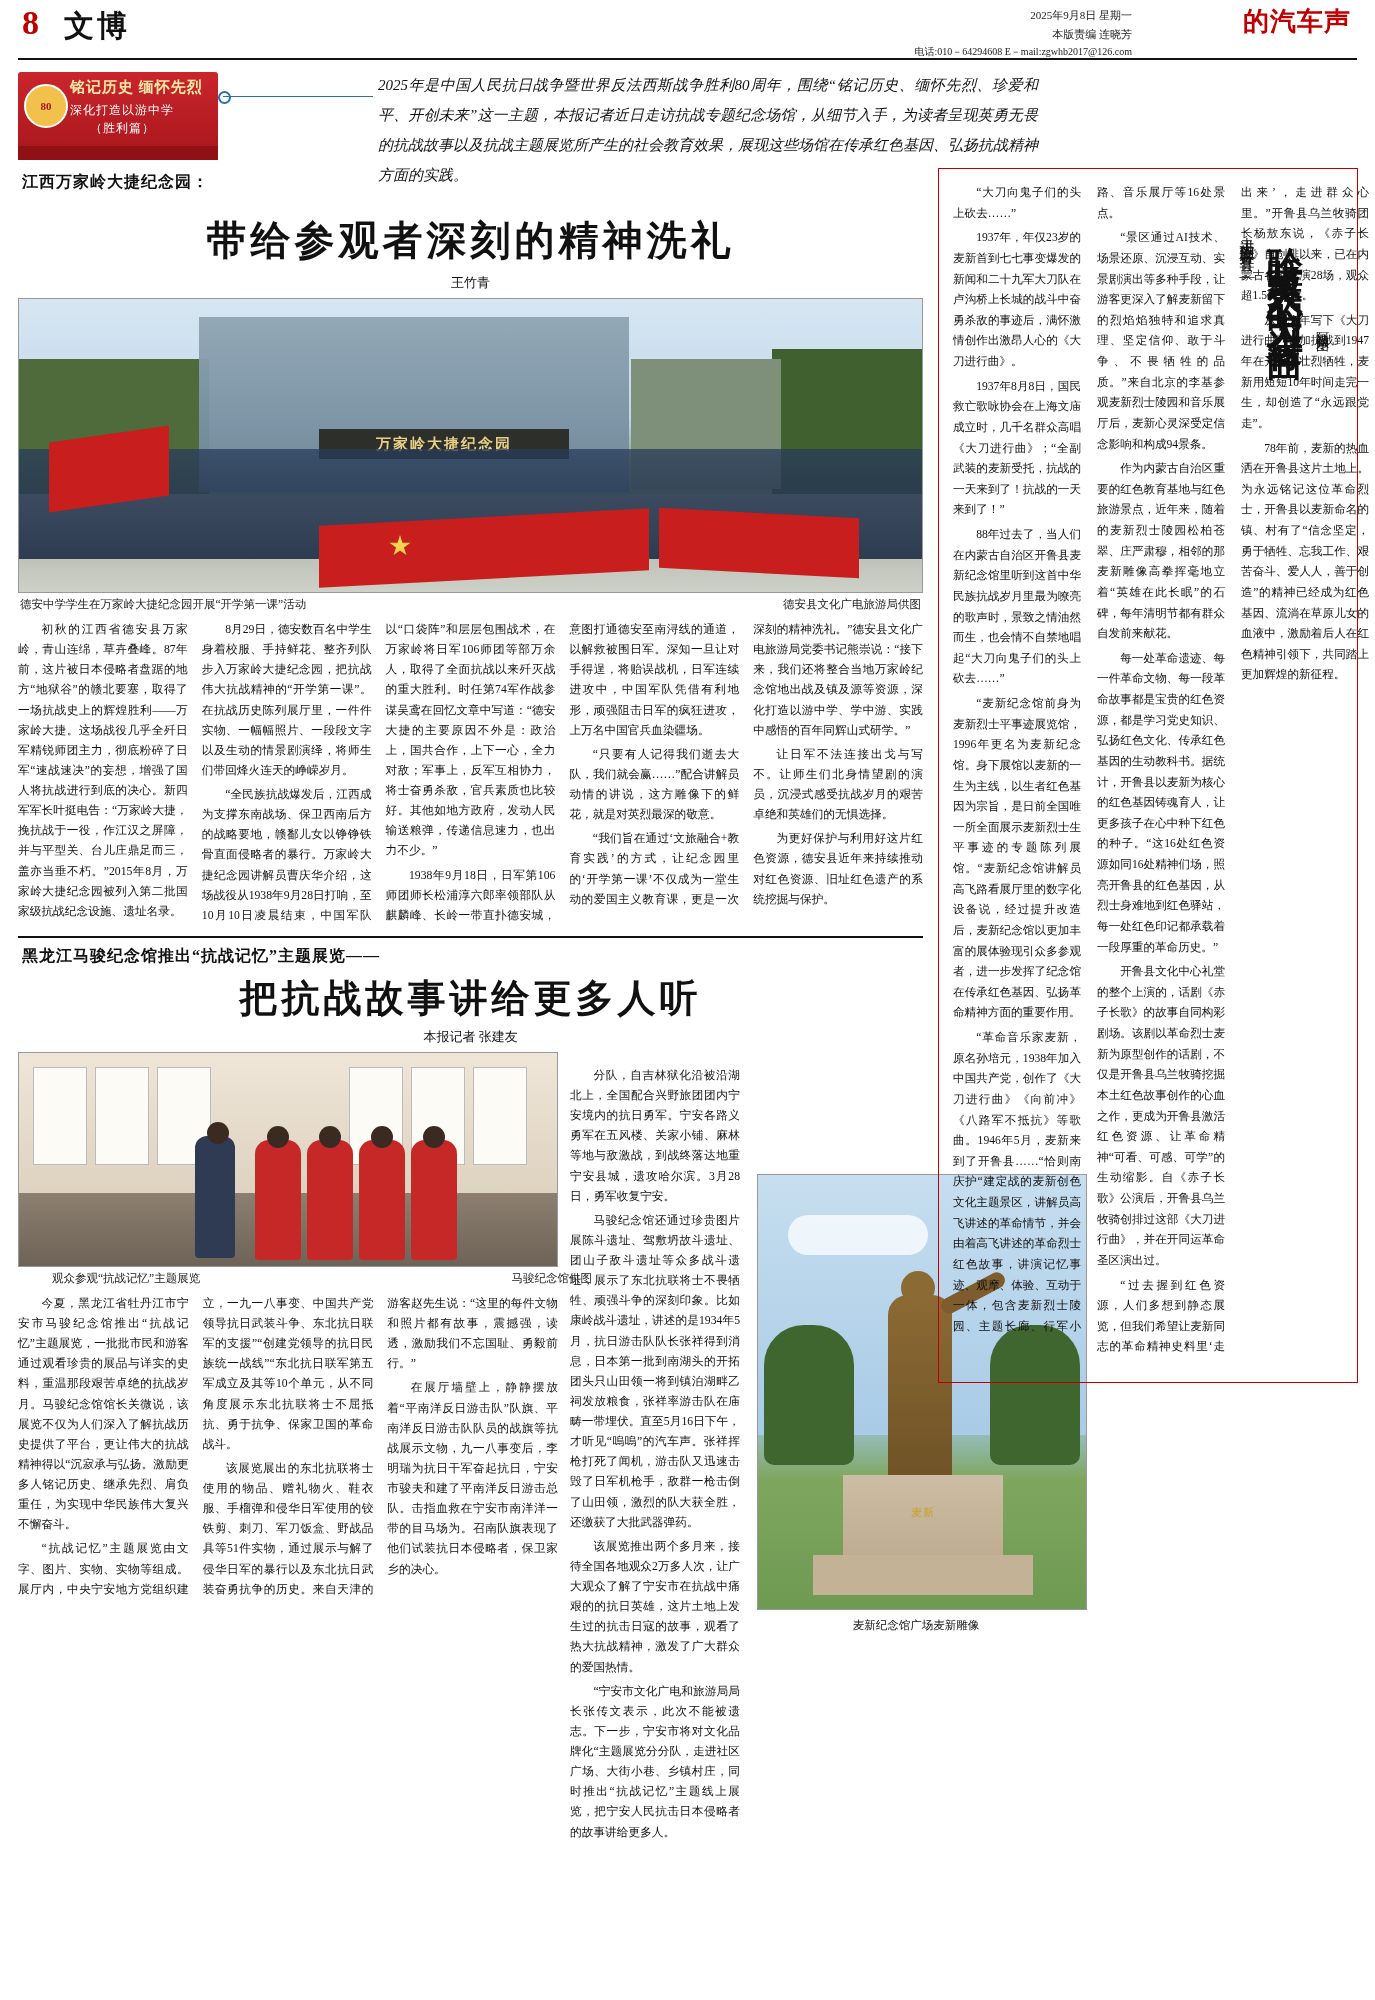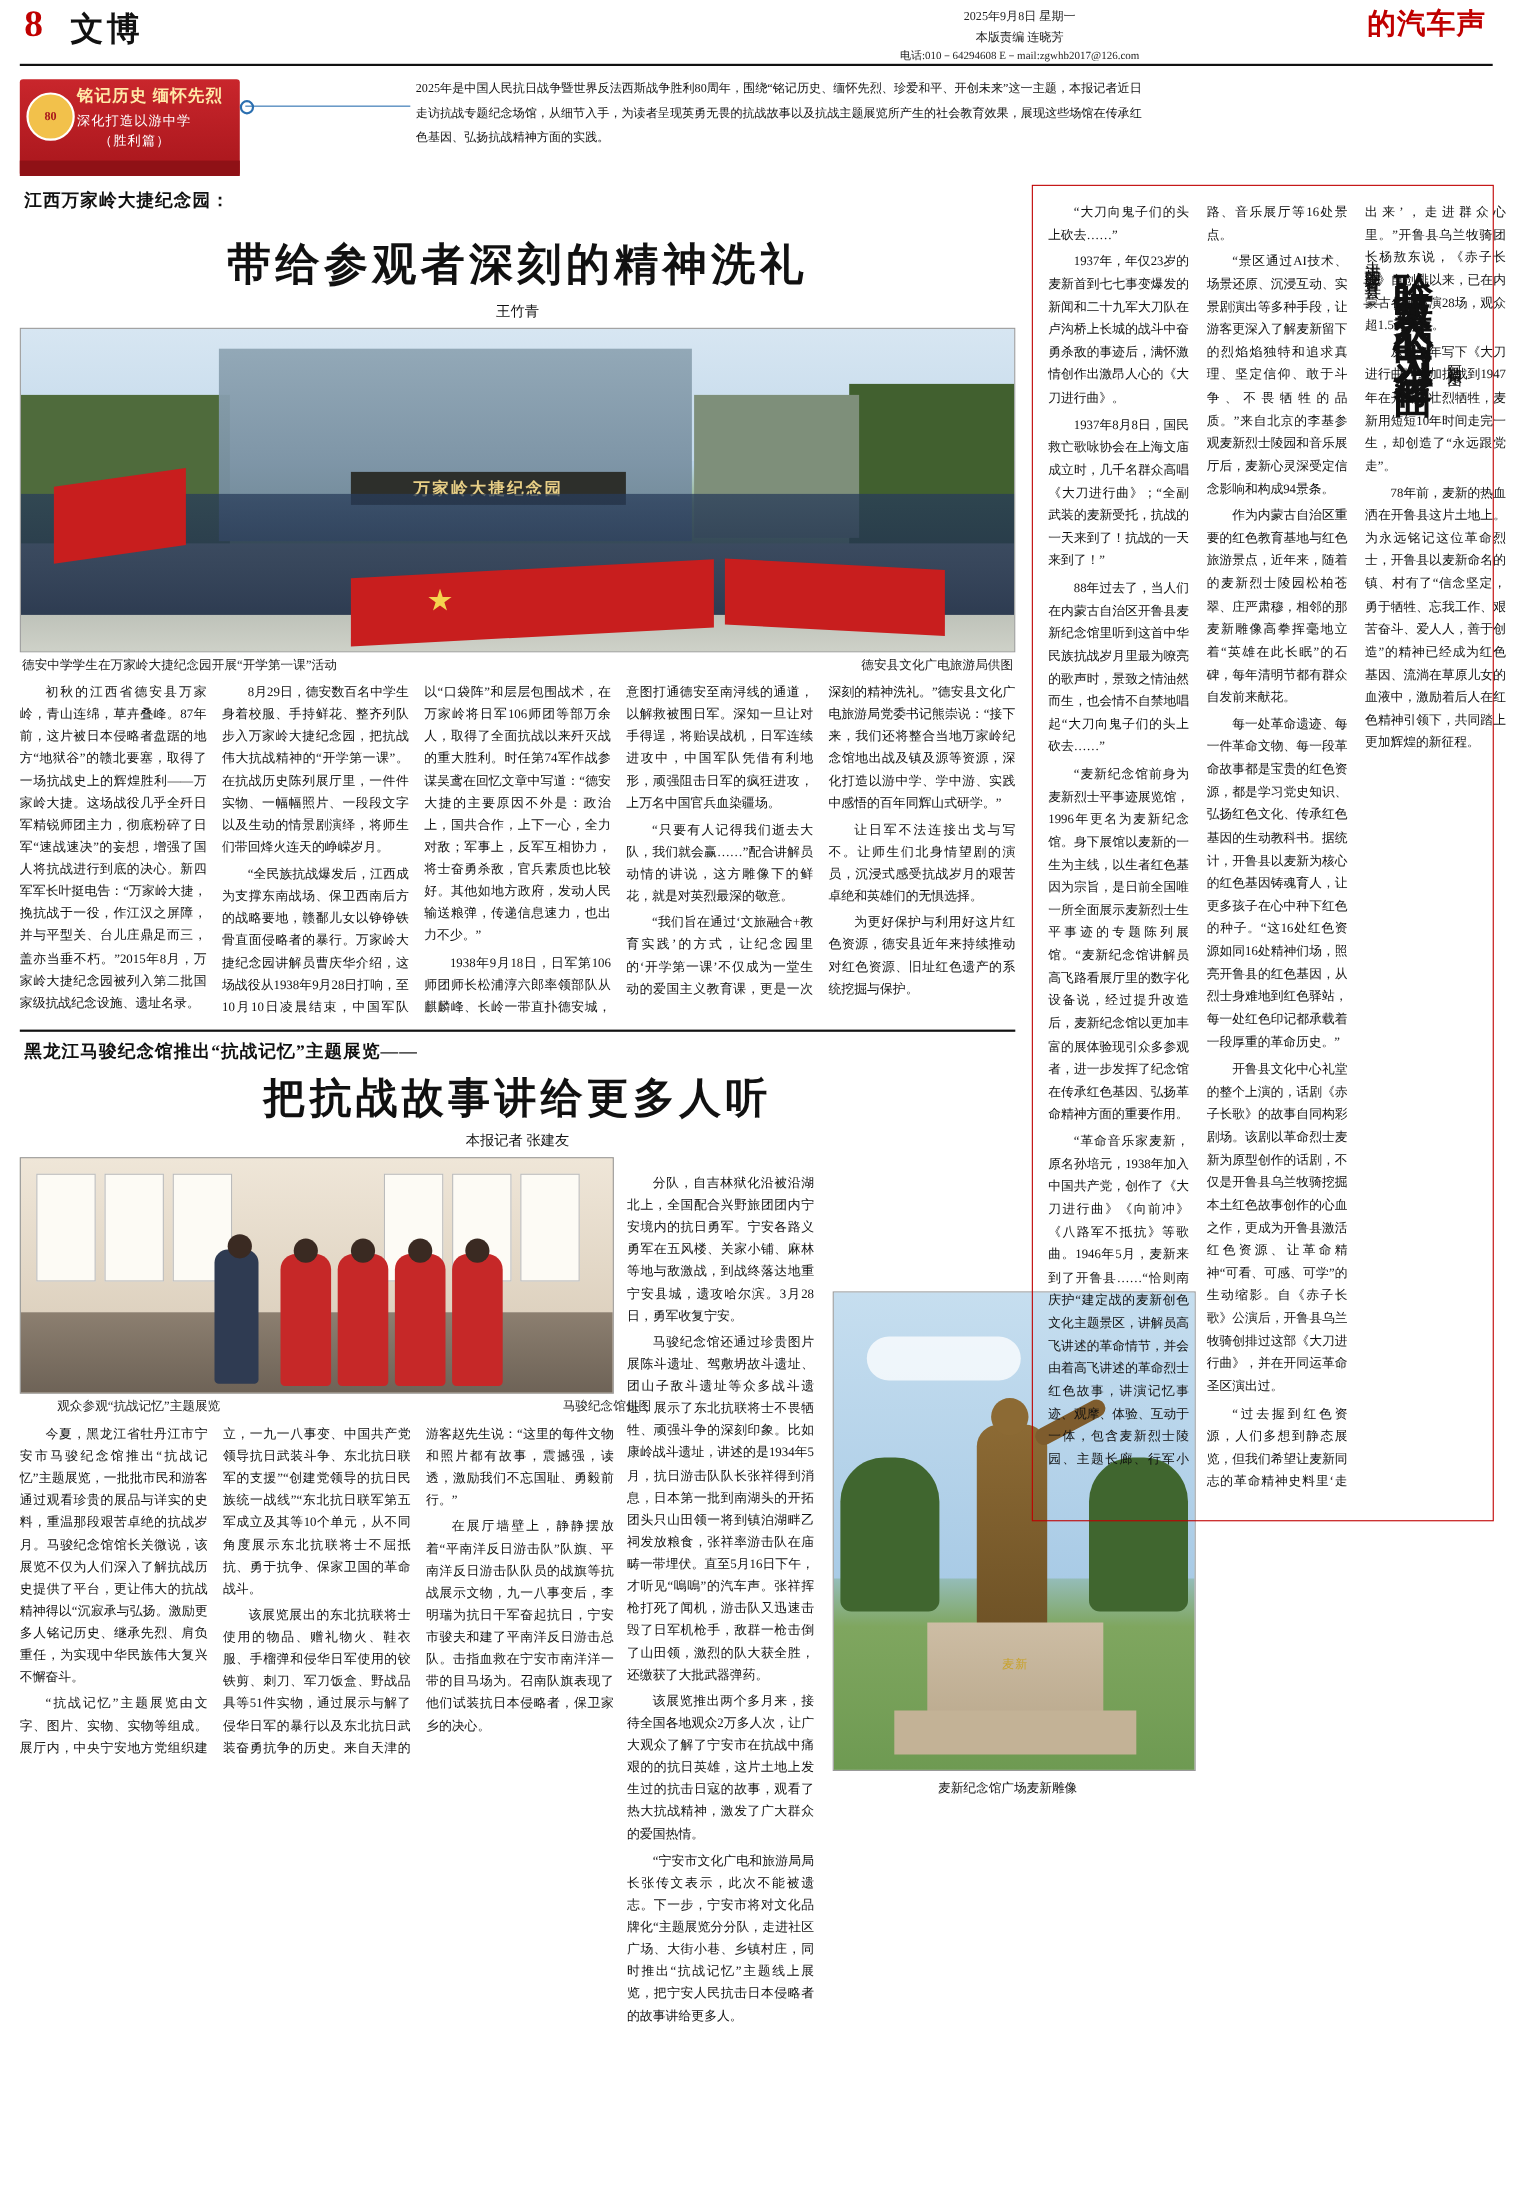--- a/index.html
+++ b/index.html
@@ -10,39 +10,39 @@
     color:#111;
     position:relative;
     overflow:hidden;
   }
   .page{position:relative;width:1375px;height:2000px;box-sizing:border-box;padding:0 18px;}
 
   
   .masthead{position:relative;height:58px;border-bottom:2px solid #111;}
   .page-num{position:absolute;left:4px;top:4px;font-size:34px;font-weight:bold;color:#c00000;font-family:"Liberation Serif",serif;}
   .section-name{position:absolute;left:46px;top:6px;font-size:30px;font-weight:bold;letter-spacing:3px;}
-  .mast-center{position:absolute;left:744px;top:6px;width:330px;text-align:center;font-size:11px;line-height:1.7;color:#222;}
+  .mast-center{position:absolute;left:784px;top:6px;width:330px;text-align:right;font-size:11px;line-height:1.7;color:#222;}
   .mast-center .line2{font-size:10px;}
   .mast-title{position:absolute;right:6px;top:4px;font-size:26px;font-weight:bold;color:#c00000;letter-spacing:1px;}
 
   
   .bannerrow{position:relative;height:96px;margin-top:8px;}
   .logo-badge{position:absolute;left:0;top:4px;width:200px;height:88px;
     background:linear-gradient(180deg,#c9262c 0%,#a8161c 100%);
     border-radius:3px;color:#ffe9a8;}
   .logo-badge .l1{position:absolute;left:52px;top:6px;font-size:15px;font-weight:bold;color:#ffe9a8;letter-spacing:1px;}
   .logo-badge .l2{position:absolute;left:52px;top:30px;font-size:12px;color:#fff;letter-spacing:1px;}
   .logo-badge .l3{position:absolute;left:72px;top:48px;font-size:12px;color:#fff;letter-spacing:1px;}
   .logo-badge .seal{position:absolute;left:6px;top:12px;width:40px;height:40px;border-radius:50%;
      background:#f2c14b;border:2px solid #fff;color:#a8161c;font-size:11px;font-weight:bold;
      display:flex;align-items:center;justify-content:center;}
   .logo-badge .ribbon{position:absolute;left:0;bottom:0;width:200px;height:14px;background:#8f1116;}
   .banner-line{position:absolute;left:205px;top:28px;width:150px;height:0;border-top:1px solid #2b6fb0;}
   .banner-dot{position:absolute;left:200px;top:23px;width:9px;height:9px;border:2px solid #2b6fb0;border-radius:50%;background:#fff;}
-  .banner-text{position:absolute;left:360px;top:2px;width:660px;font-size:11px;line-height:2.0;text-align:justify;color:#111;}
+  .banner-text{position:absolute;left:360px;top:2px;width:660px;font-size:15px;line-height:2.0;text-align:justify;color:#111;font-style:italic;}
 
   
   .content{position:relative;margin-top:4px;}
   .left-zone{position:absolute;left:0;top:0;width:905px;}
   .right-zone{position:absolute;left:920px;top:0;width:420px;border:1px solid #c00000;padding:8px 10px;box-sizing:border-box;height:1215px;}
 
   
   .kicker{font-size:16px;font-weight:bold;color:#111;letter-spacing:1px;margin:4px 0 20px 4px;}
   .headline1{font-size:40px;font-weight:bold;letter-spacing:4px;text-align:center;margin:4px 0 6px;}
   .byline{text-align:center;font-size:13px;margin-bottom:6px;}

